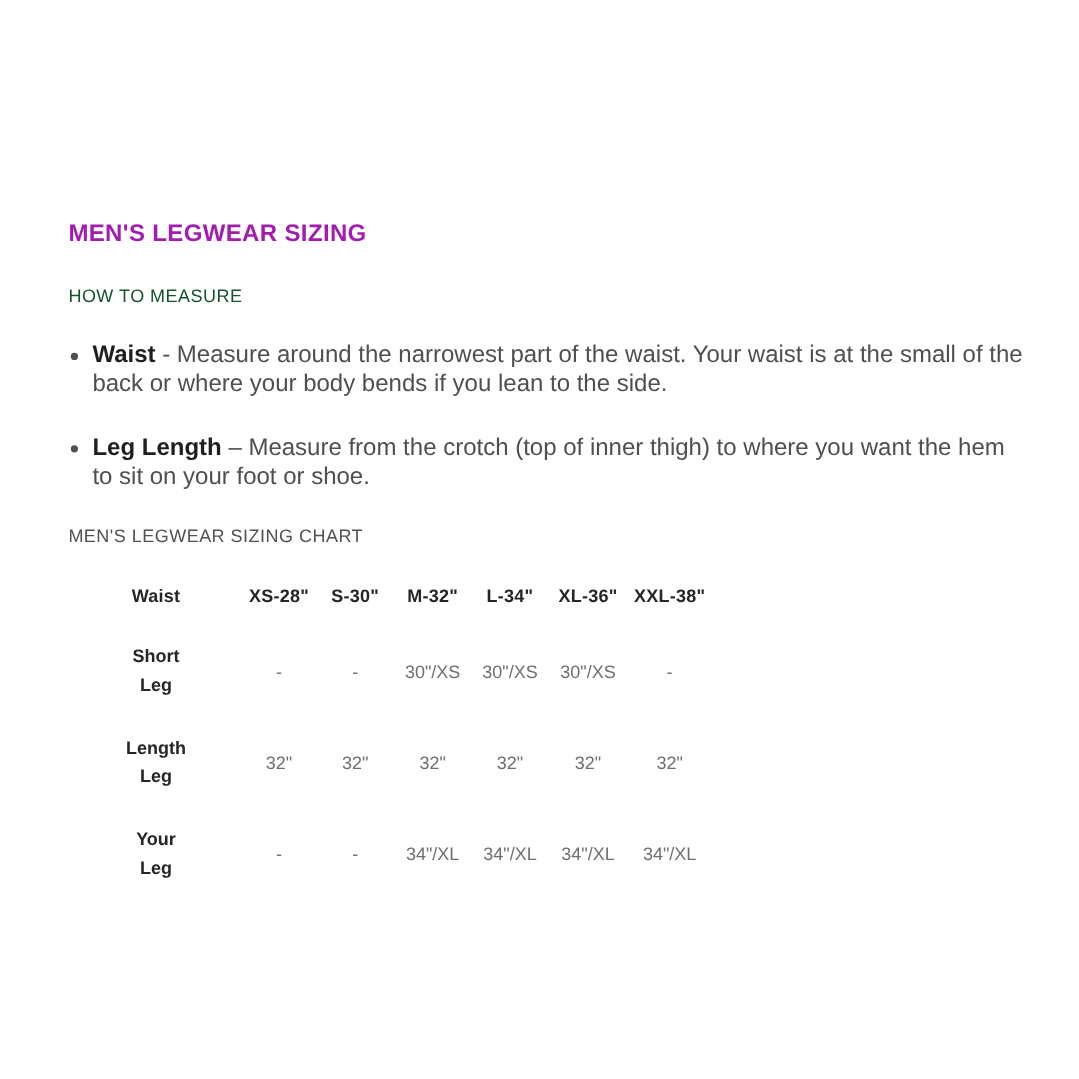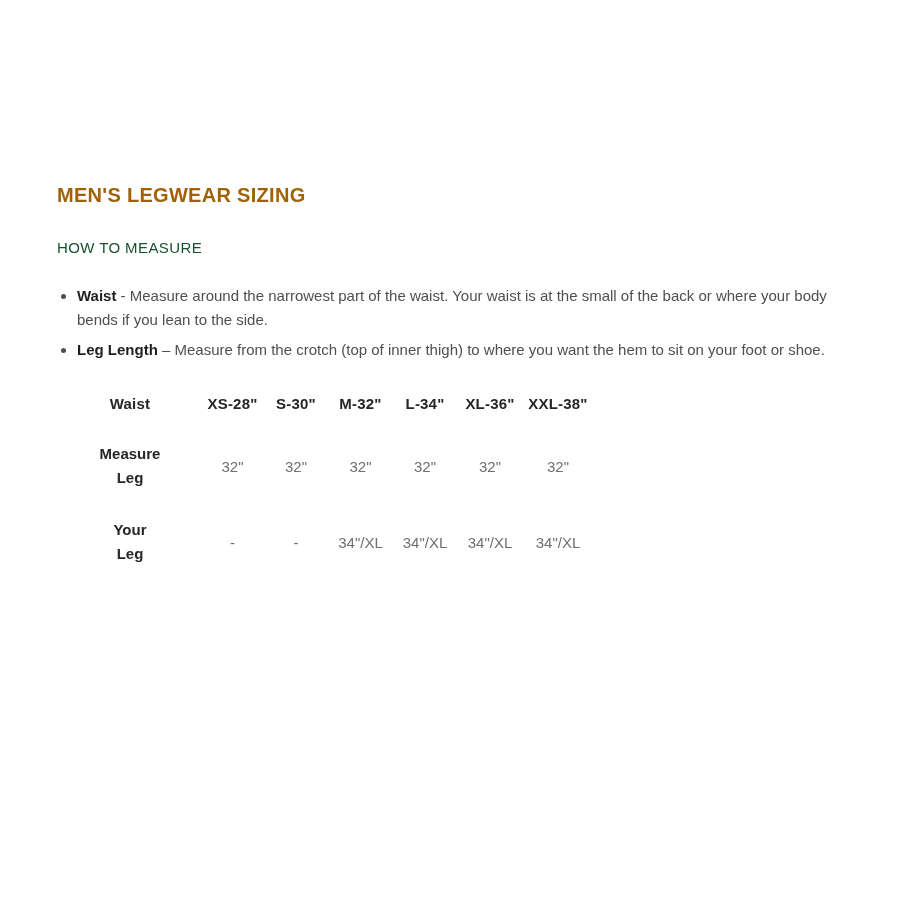--- a/index.html
+++ b/index.html
@@ -14,41 +14,41 @@
     font-family: "Liberation Sans", sans-serif;
   }
   .content {
     padding: 184px 0 0 57px;
     width: 800px;
   }
   .page-title {
     margin: 0;
     font-size: 20px;
     font-weight: 700;
-    color: #a16207;
+    color: #a21caf;
     letter-spacing: 0.3px;
   }
   .section-heading {
     margin: 32px 0 0 0;
     font-size: 15px;
     font-weight: 400;
     color: #14532d;
     letter-spacing: 0.4px;
   }
   .measure-list {
     margin: 28px 0 0 0;
     padding: 0 0 0 20px;
     max-width: 778px;
     list-style: disc outside;
-    font-size: 15px;
+    font-size: 20px;
     line-height: 24px;
     color: #4f4f4f;
   }
   .measure-list li { margin: 0; }
-  .measure-list li + li { margin-top: 6px; }
+  .measure-list li + li { margin-top: 29px; }
   .measure-list .term {
     font-weight: 700;
     color: #1f1f1f;
   }
   .chart-heading {
     margin: 30px 0 0 0;
     font-size: 15px;
     font-weight: 400;
     color: #515151;
     letter-spacing: 0.4px;
@@ -90,20 +90,21 @@
 
   <h1 class="page-title">MEN'S LEGWEAR SIZING</h1>
 
   <h2 class="section-heading">HOW TO MEASURE</h2>
 
   <ul class="measure-list">
     <li><span class="term">Waist</span><span> - Measure around the narrowest part of the waist. Your waist is at the small of the back or where your body bends if you lean to the side.</span></li>
     <li><span class="term">Leg Length</span><span> – Measure from the crotch (top of inner thigh) to where you want the hem to sit on your foot or shoe.</span></li>
   </ul>
 
+  <h3 class="chart-heading">MEN'S LEGWEAR SIZING CHART</h3>
 
   <table class="sizing-table">
     <colgroup>
       <col style="width:142px">
       <col style="width:63px">
       <col style="width:64px">
       <col style="width:65px">
       <col style="width:64px">
       <col style="width:66px">
       <col style="width:70px">
@@ -114,21 +115,31 @@
         <th>XS-28"</th>
         <th>S-30"</th>
         <th>M-32"</th>
         <th>L-34"</th>
         <th>XL-36"</th>
         <th>XXL-38"</th>
       </tr>
     </thead>
     <tbody>
       <tr>
-        <th>Measure
+        <th>Short
+Leg</th>
+        <td>-</td>
+        <td>-</td>
+        <td>30"/XS</td>
+        <td>30"/XS</td>
+        <td>30"/XS</td>
+        <td>-</td>
+      </tr>
+      <tr>
+        <th>Length
 Leg</th>
         <td>32"</td>
         <td>32"</td>
         <td>32"</td>
         <td>32"</td>
         <td>32"</td>
         <td>32"</td>
       </tr>
       <tr>
         <th>Your

